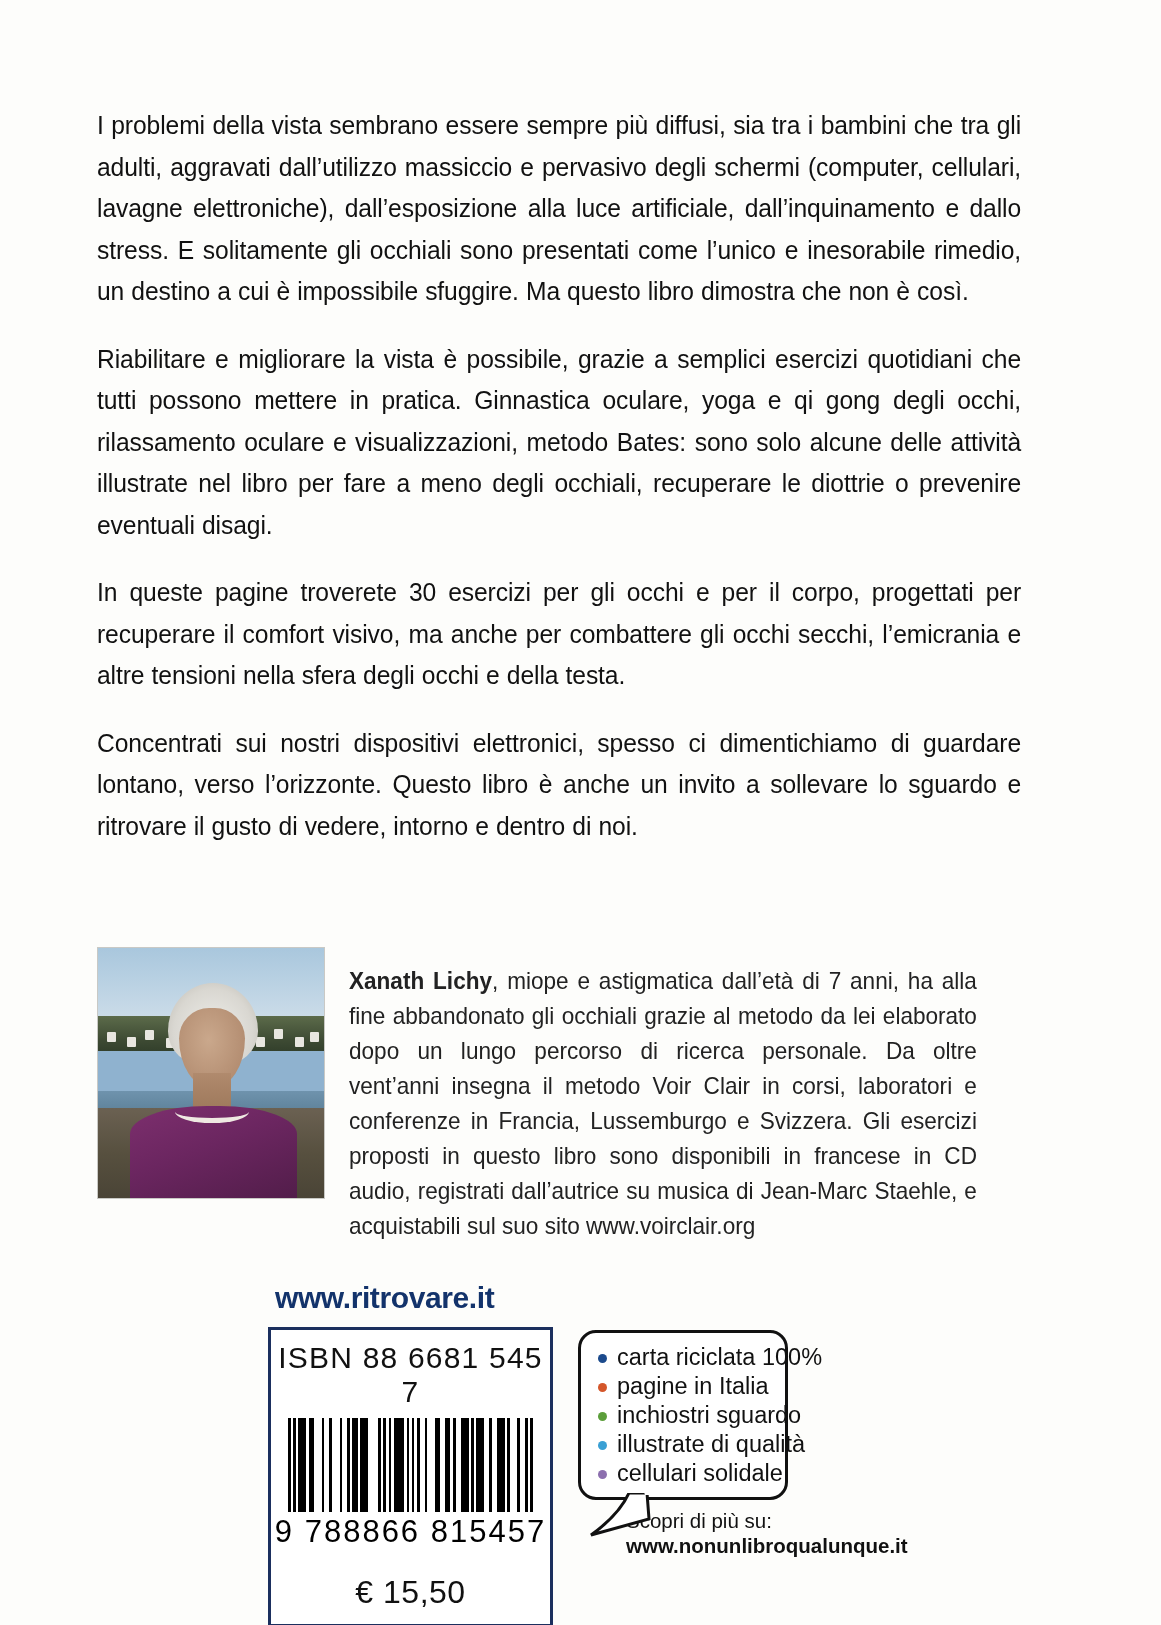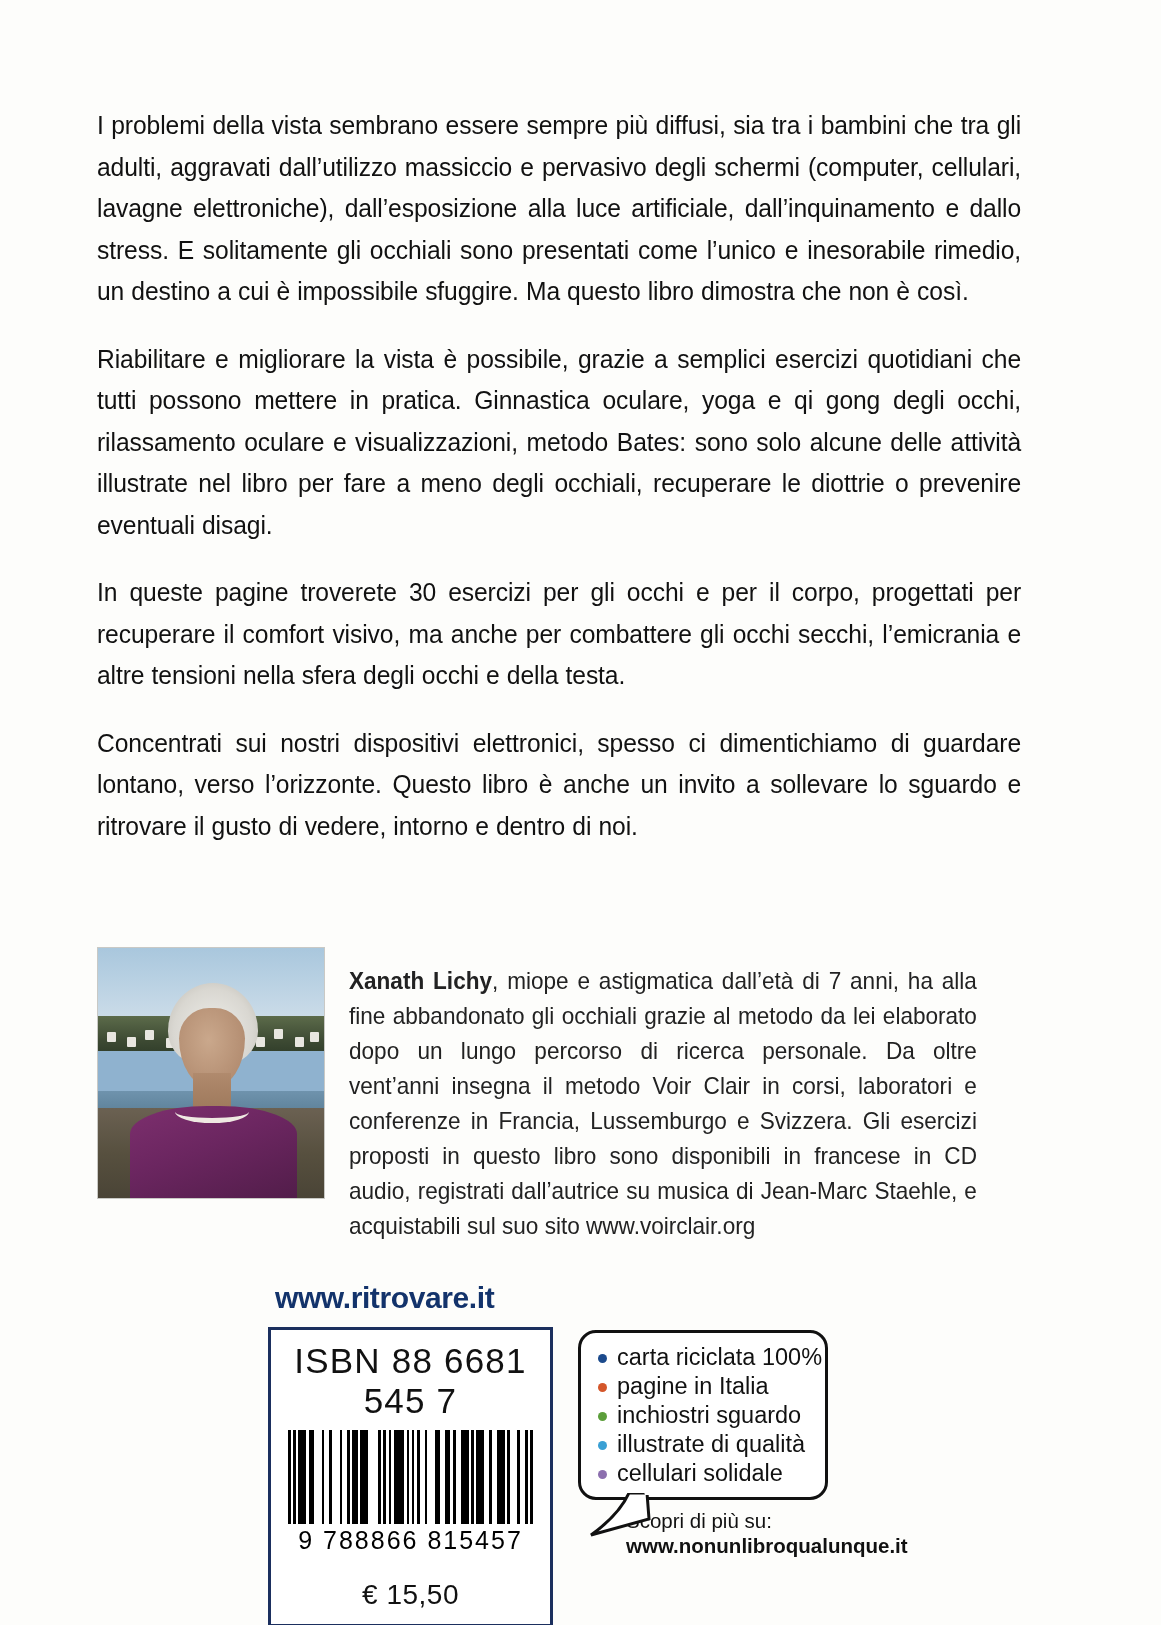--- a/index.html
+++ b/index.html
@@ -152,56 +152,56 @@
     top: 1327px;
     width: 285px;
     height: 300px;
     border: 3px solid #1b2f5e;
     background: #ffffff;
     text-align: center;
   }
 
   #isbn-label {
     margin-top: 11px;
-    font-size: 35px;
+    font-size: 30px;
     letter-spacing: 1.2px;
     color: #111;
   }
 
   #barcode {
     margin: 9px auto 0;
     width: 245px;
     height: 94px;
     display: flex;
     align-items: flex-end;
     justify-content: center;
     gap: 0;
   }
   #barcode span { display: block; background: #000; }
 
   #ean-number {
     margin-top: 2px;
-    font-size: 25px;
+    font-size: 31px;
     letter-spacing: 2px;
     color: #000;
   }
 
   #price {
     margin-top: 24px;
-    font-size: 28px;
+    font-size: 32px;
     letter-spacing: 0.5px;
     color: #111;
   }
 
   
   #eco-bubble-wrap {
     position: absolute;
     left: 578px;
     top: 1330px;
-    width: 250px;
+    width: 210px;
   }
 
   #eco-bubble {
     border: 3px solid #111;
     border-radius: 18px;
     background: #fff;
     padding: 10px 14px 9px 16px;
     position: relative;
   }
 

